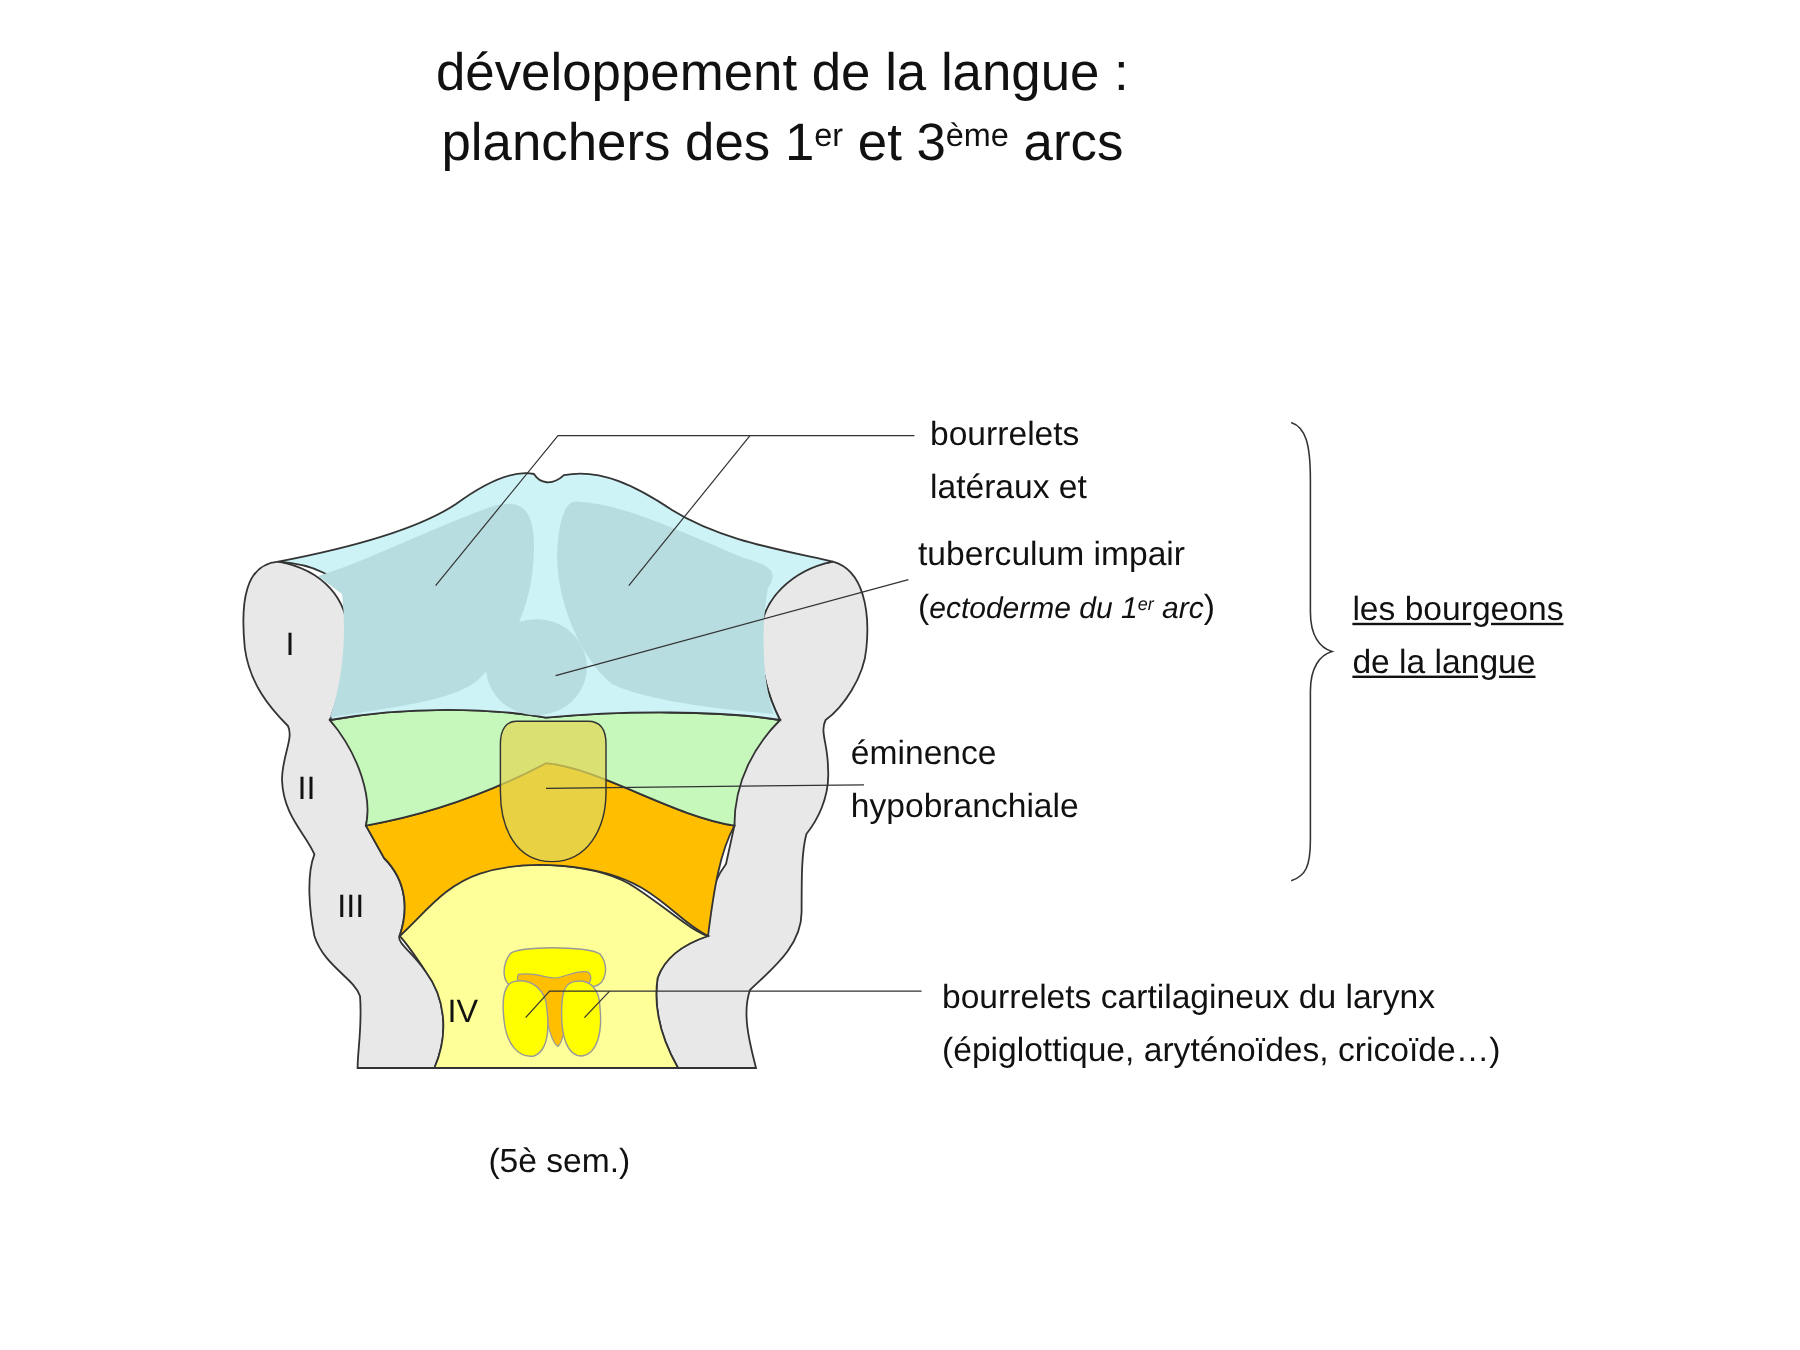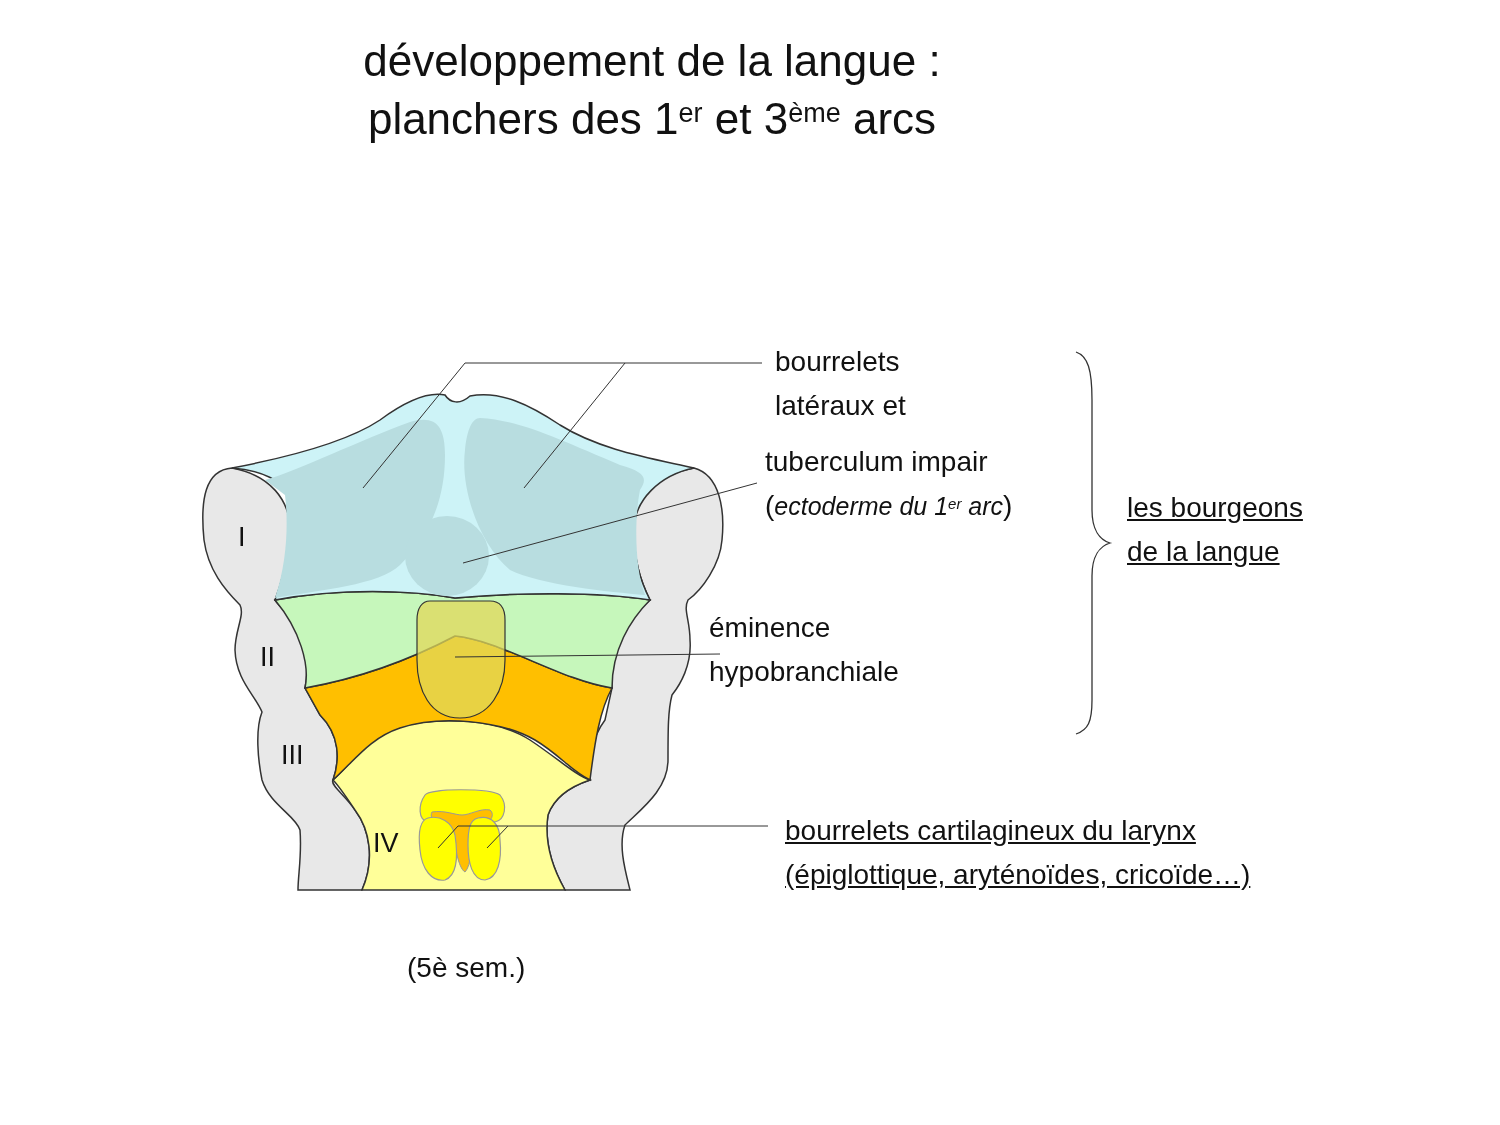--- a/index.html
+++ b/index.html
@@ -54,21 +54,21 @@
     <line x1="463" y1="563" x2="757" y2="483"></line>
     <line x1="455" y1="657" x2="720" y2="654"></line>
     <polyline points="438,848 458,826 768,826"></polyline>
     <polyline points="487,848 508,826"></polyline>
   </g>
 
   <path fill="none" stroke="#333" stroke-width="1.3" d="M1076,352 C1088,356 1092,370 1092,400 L1092,510 C1092,530 1100,540 1110,543 C1100,546 1092,556 1092,576 L1092,700 C1092,722 1088,730 1076,734"></path>
 </svg>
 
 <div class="roman" style="left:238px; top:522px;">I</div>
-<div class="roman" style="left:260px; top:642px;">II</div>
+<div class="roman" style="left:248px; top:642px;">II</div>
 <div class="roman" style="left:281px; top:740px;">III</div>
 <div class="roman" style="left:328px; top:828px;margin-left:45px;">IV</div>
 
 <div class="lbl" style="left:775px; top:340px;">
   <div>bourrelets</div>
   <div>latéraux et</div>
 </div>
 
 <div class="lbl" style="left:765px; top:440px;">
   <div>tuberculum impair</div>
@@ -78,18 +78,18 @@
 <div class="lbl" style="left:709px; top:606px;">
   <div>éminence</div>
   <div>hypobranchiale</div>
 </div>
 
 <div class="lbl" style="left:1127px; top:486px;text-decoration:underline;">
   <div>les bourgeons</div>
   <div>de la langue</div>
 </div>
 
-<div class="lbl" style="left:785px; top:809px;text-decoration:underline;">
+<div class="lbl" style="left:785px; top:809px;">
   <div>bourrelets cartilagineux du larynx</div>
   <div>(épiglottique, aryténoïdes, cricoïde…)</div>
 </div>
 
 <div class="lbl" style="left:407px; top:946px;">(5è sem.)</div>
 
 </body></html>

